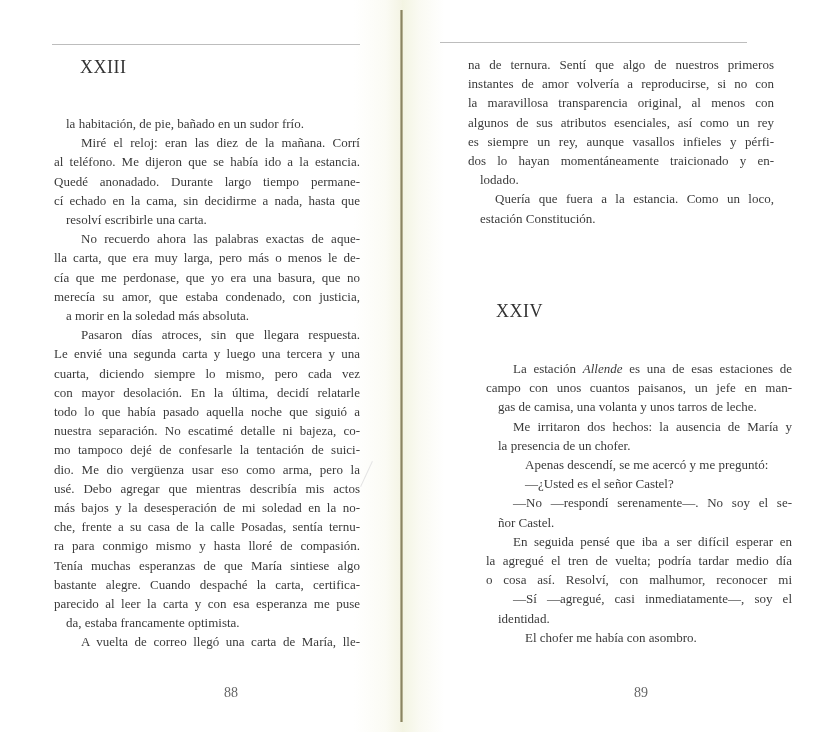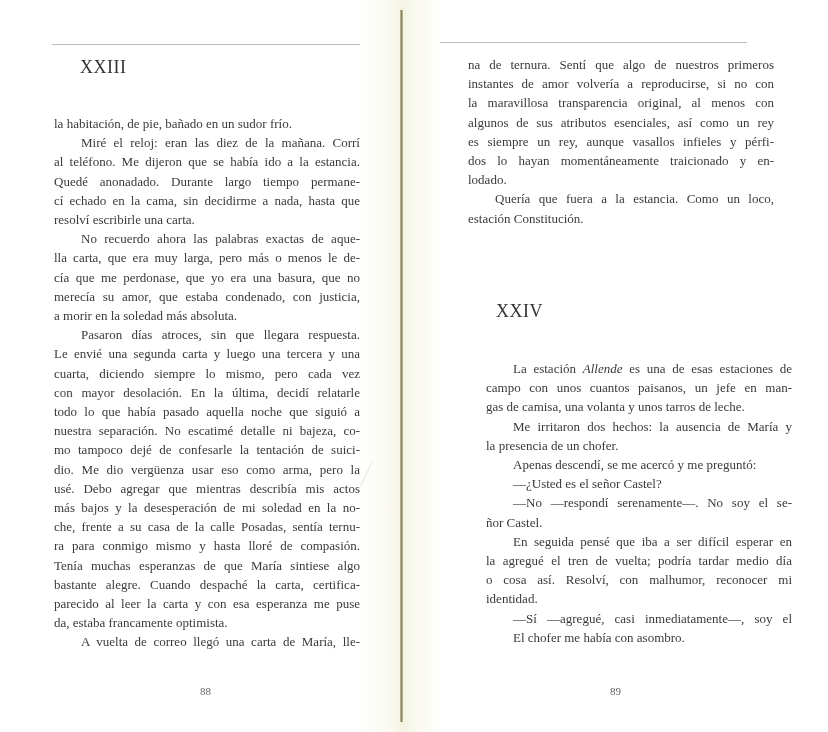--- a/index.html
+++ b/index.html
@@ -24,29 +24,29 @@
     .page-left .rule { left: 52px; top: 44px; width: 308px; }
     .page-right .rule { left: 38px; top: 42px; width: 307px; }
     .chapter {
       position: absolute; font-size: 18px; letter-spacing: 0.5px; color: #333; text-align: center;
     }
     .text {
       position: absolute; font-size: 13px; line-height: 19.2px;
       text-align: justify; hyphens: manual;
     }
     .text .line { display: block; text-align: justify; text-align-last: justify; white-space: nowrap; }
-    .text .line.last { text-align-last: left; }
+    .text .line.last { text-align-last: left; margin-left: 12px; }
     .page-left .chapter { left: 80px; top: 57px; }
     .page-left .text { left: 54px; top: 114px; width: 306px; }
     .page-right .text.top { left: 66px; top: 55px; width: 306px; }
     .page-right .chapter { left: 94px; top: 301px; }
     .page-right .text.bottom { left: 84px; top: 359px; width: 306px; }
     .indent { padding-left: 27px; }
     .pagenum {
-      position: absolute; font-size: 11px; color: #666; top: 685px;
+      position: absolute; font-size: 14px; color: #666; top: 685px; margin-left: 24px;
     }
     .page-left .pagenum { left: 200px; }
     .page-right .pagenum { left: 608px; left: 208px; }
     .mark {
       position: absolute; left: 366px; top: 460px; width: 1px; height: 28px;
       background: #e4e4e4; transform: rotate(25deg);
     }
     em { font-style: italic; }
   </style>
 </head>
@@ -109,20 +109,20 @@
         <span class="line last">gas de camisa, una volanta y unos tarros de leche.</span>
         <span class="line indent">Me irritaron dos hechos: la ausencia de María y</span>
         <span class="line last">la presencia de un chofer.</span>
         <span class="line indent last">Apenas descendí, se me acercó y me preguntó:</span>
         <span class="line indent last">—¿Usted es el señor Castel?</span>
         <span class="line indent">—No —respondí serenamente—. No soy el se-</span>
         <span class="line last">ñor Castel.</span>
         <span class="line indent">En seguida pensé que iba a ser difícil esperar en</span>
         <span class="line">la agregué el tren de vuelta; podría tardar medio día</span>
         <span class="line">o cosa así. Resolví, con malhumor, reconocer mi</span>
+        <span class="line indent">—Sí —agregué, casi inmediatamente—, soy el</span>
         <span class="line last">identidad.</span>
-        <span class="line indent">—Sí —agregué, casi inmediatamente—, soy el</span>
         <span class="line indent last">El chofer me había con asombro.</span>
       </div>
     <div class="pagenum">89</div>
   </div>
   <div class="spine"></div>
 </div>
 
 </body></html>

